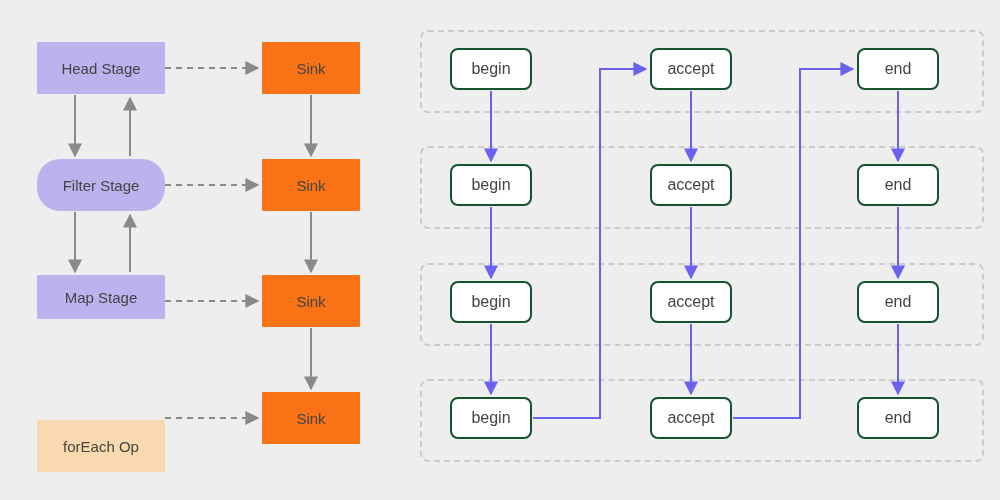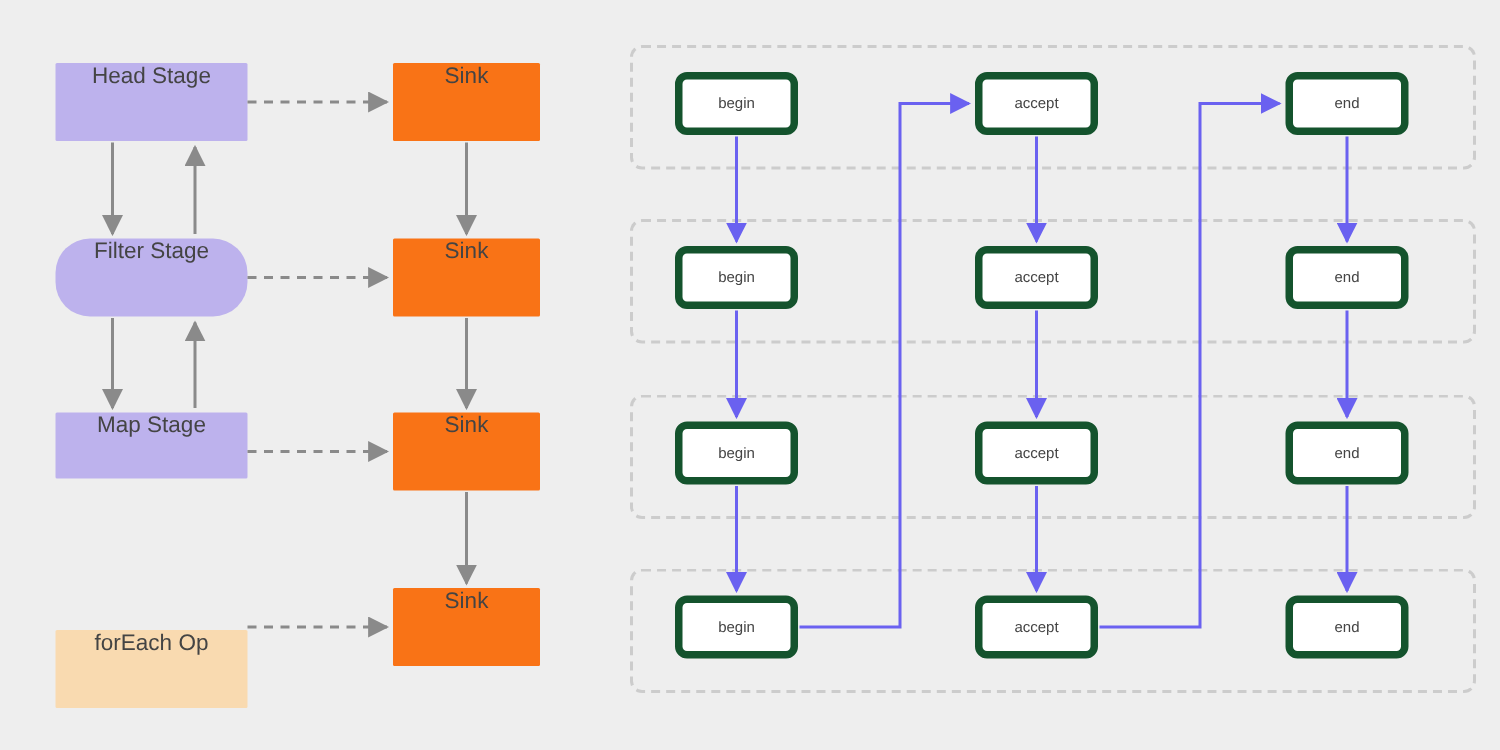--- a/index.html
+++ b/index.html
@@ -7,39 +7,40 @@
     padding: 0;
     width: 1000px;
     height: 500px;
     background: #eeeeee;
     font-family: -apple-system, BlinkMacSystemFont, "Segoe UI", Helvetica, Arial, sans-serif;
     overflow: hidden;
   }
   .stage-box {
     position: absolute;
     display: flex;
+    align-items: center;
     justify-content: center;
     font-size: 15px;
     color: #444;
     border-radius: 1px;
   }
   .purple { background: #bdb2ed; }
   .blue   { background: #f97316; }
   .orange { background: #f9dab0; margin-top: 28px; }
   .white-node {
     position: absolute;
     width: 82px;
     height: 42px;
     background: #ffffff;
-    border: 5px solid #14532d;
+    border: 2px solid #14532d;
     border-radius: 8px;
     display: flex;
     align-items: center;
     justify-content: center;
-    font-size: 10px;
+    font-size: 16px;
     color: #444;
     box-sizing: border-box;
   }
   .row-panel {
     position: absolute;
     border: 2px dashed #cccccc;
     border-radius: 8px;
     background: rgba(255,255,255,0.0);
   }
   svg.overlay {

